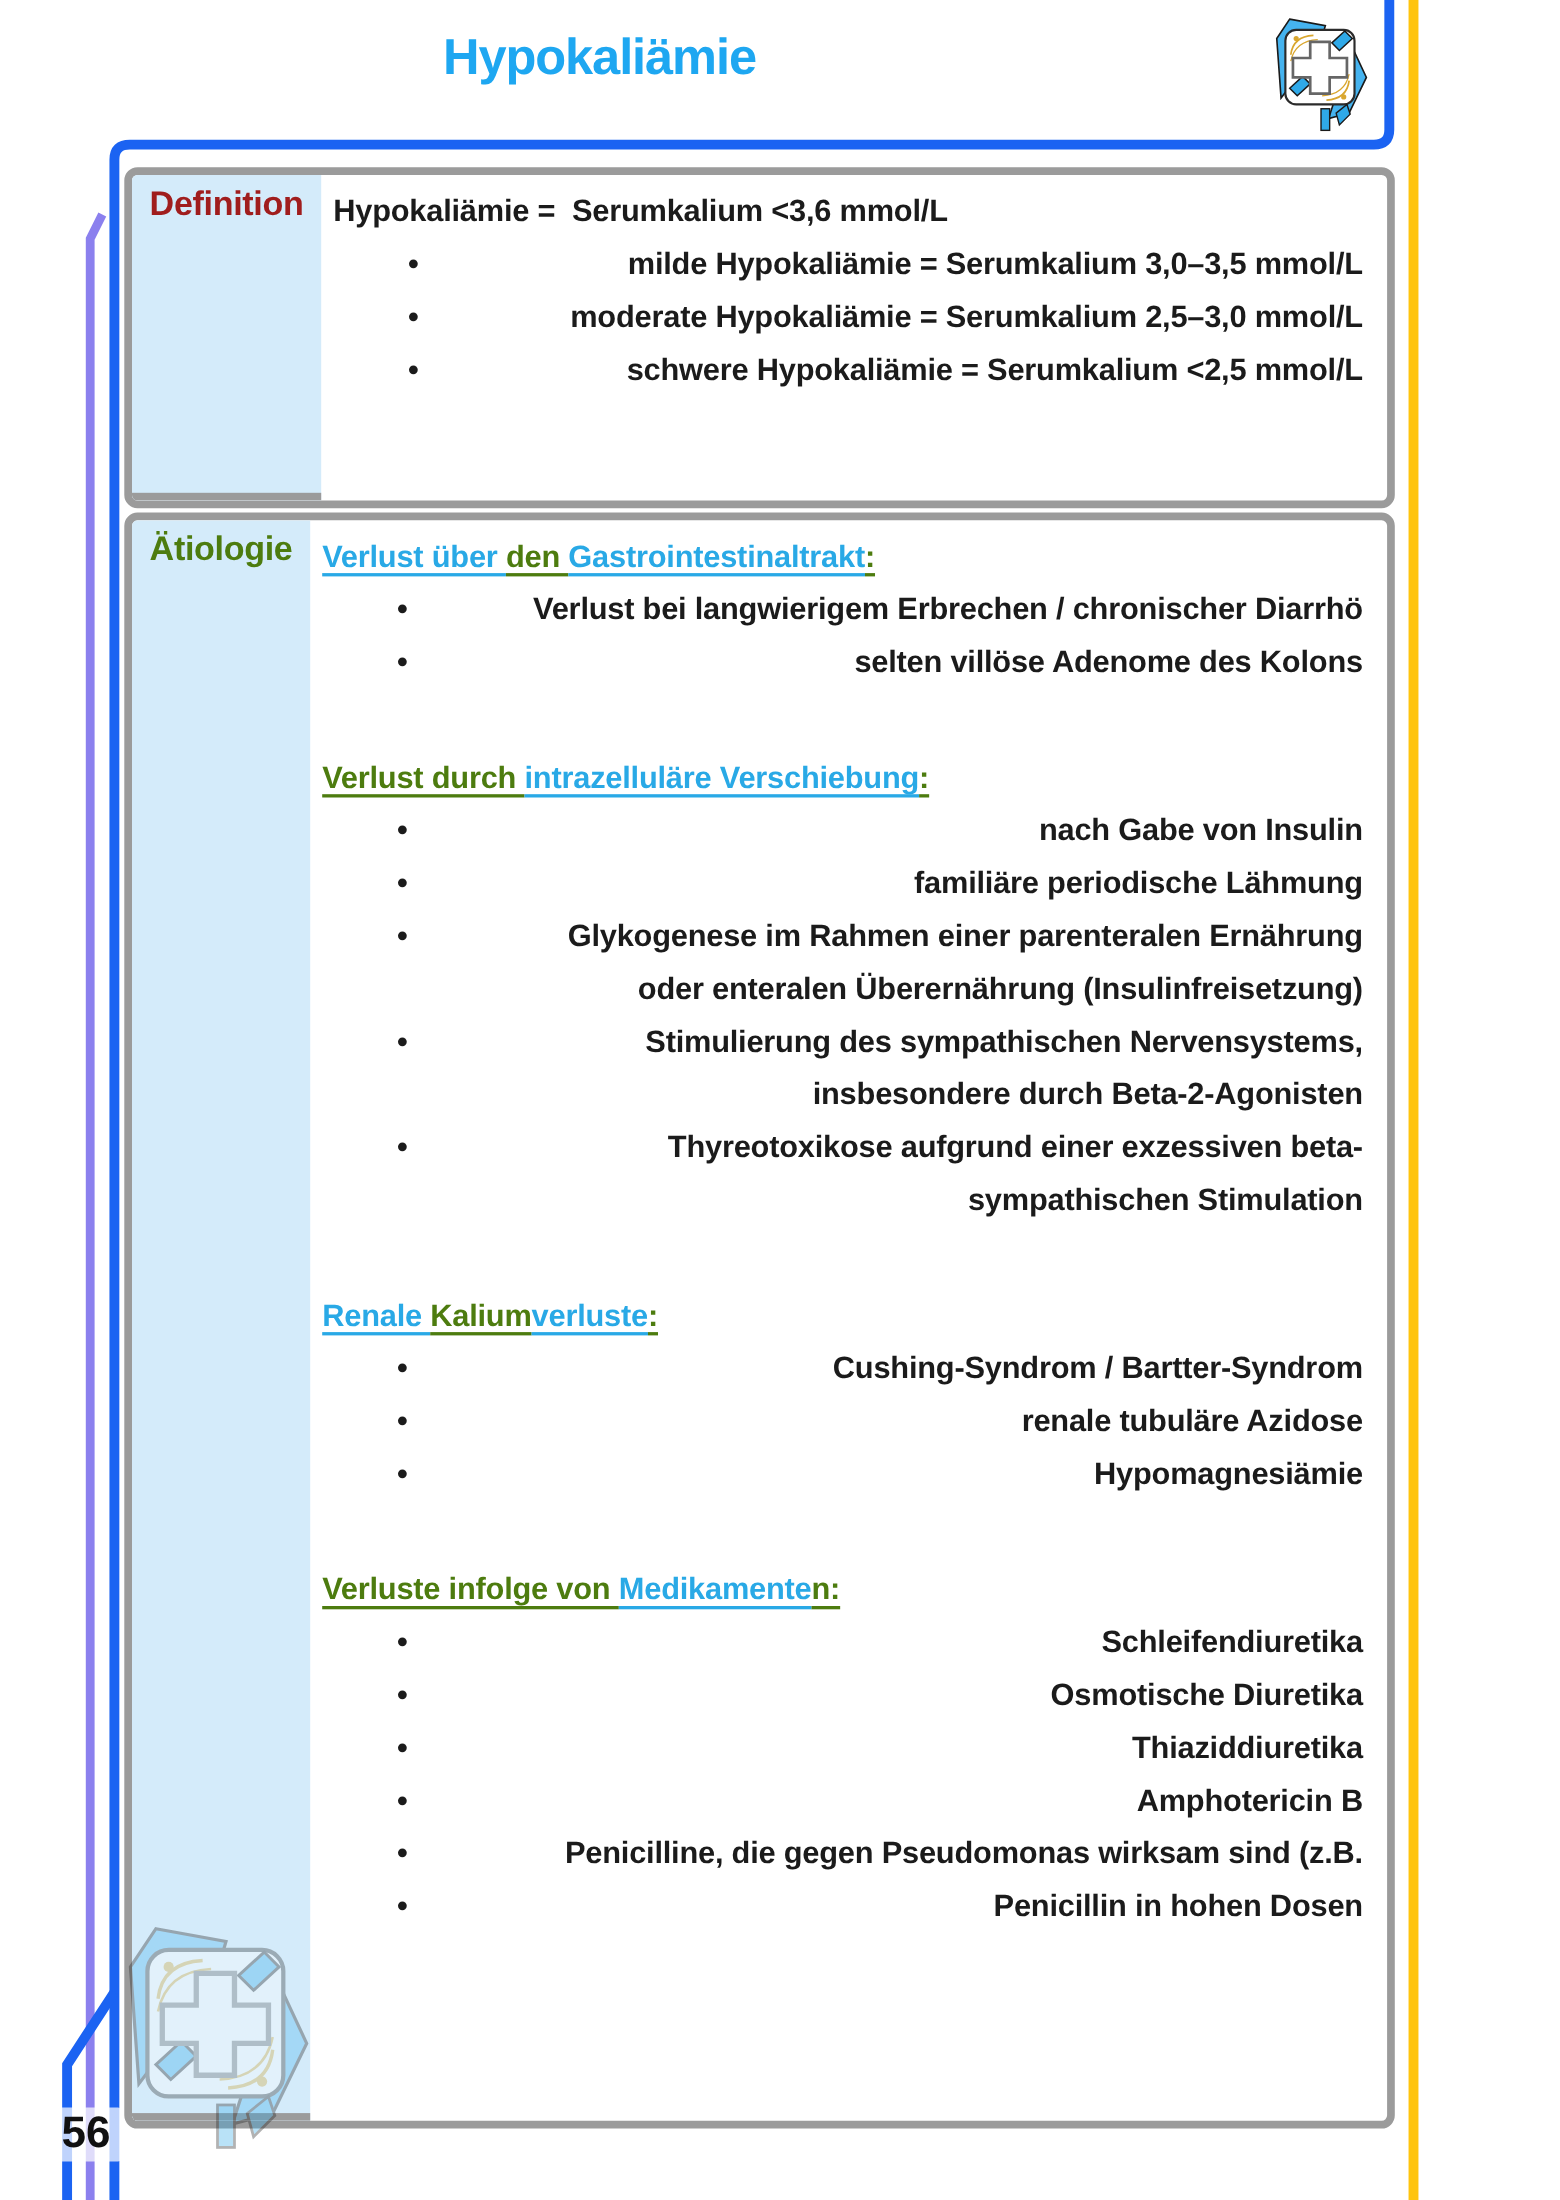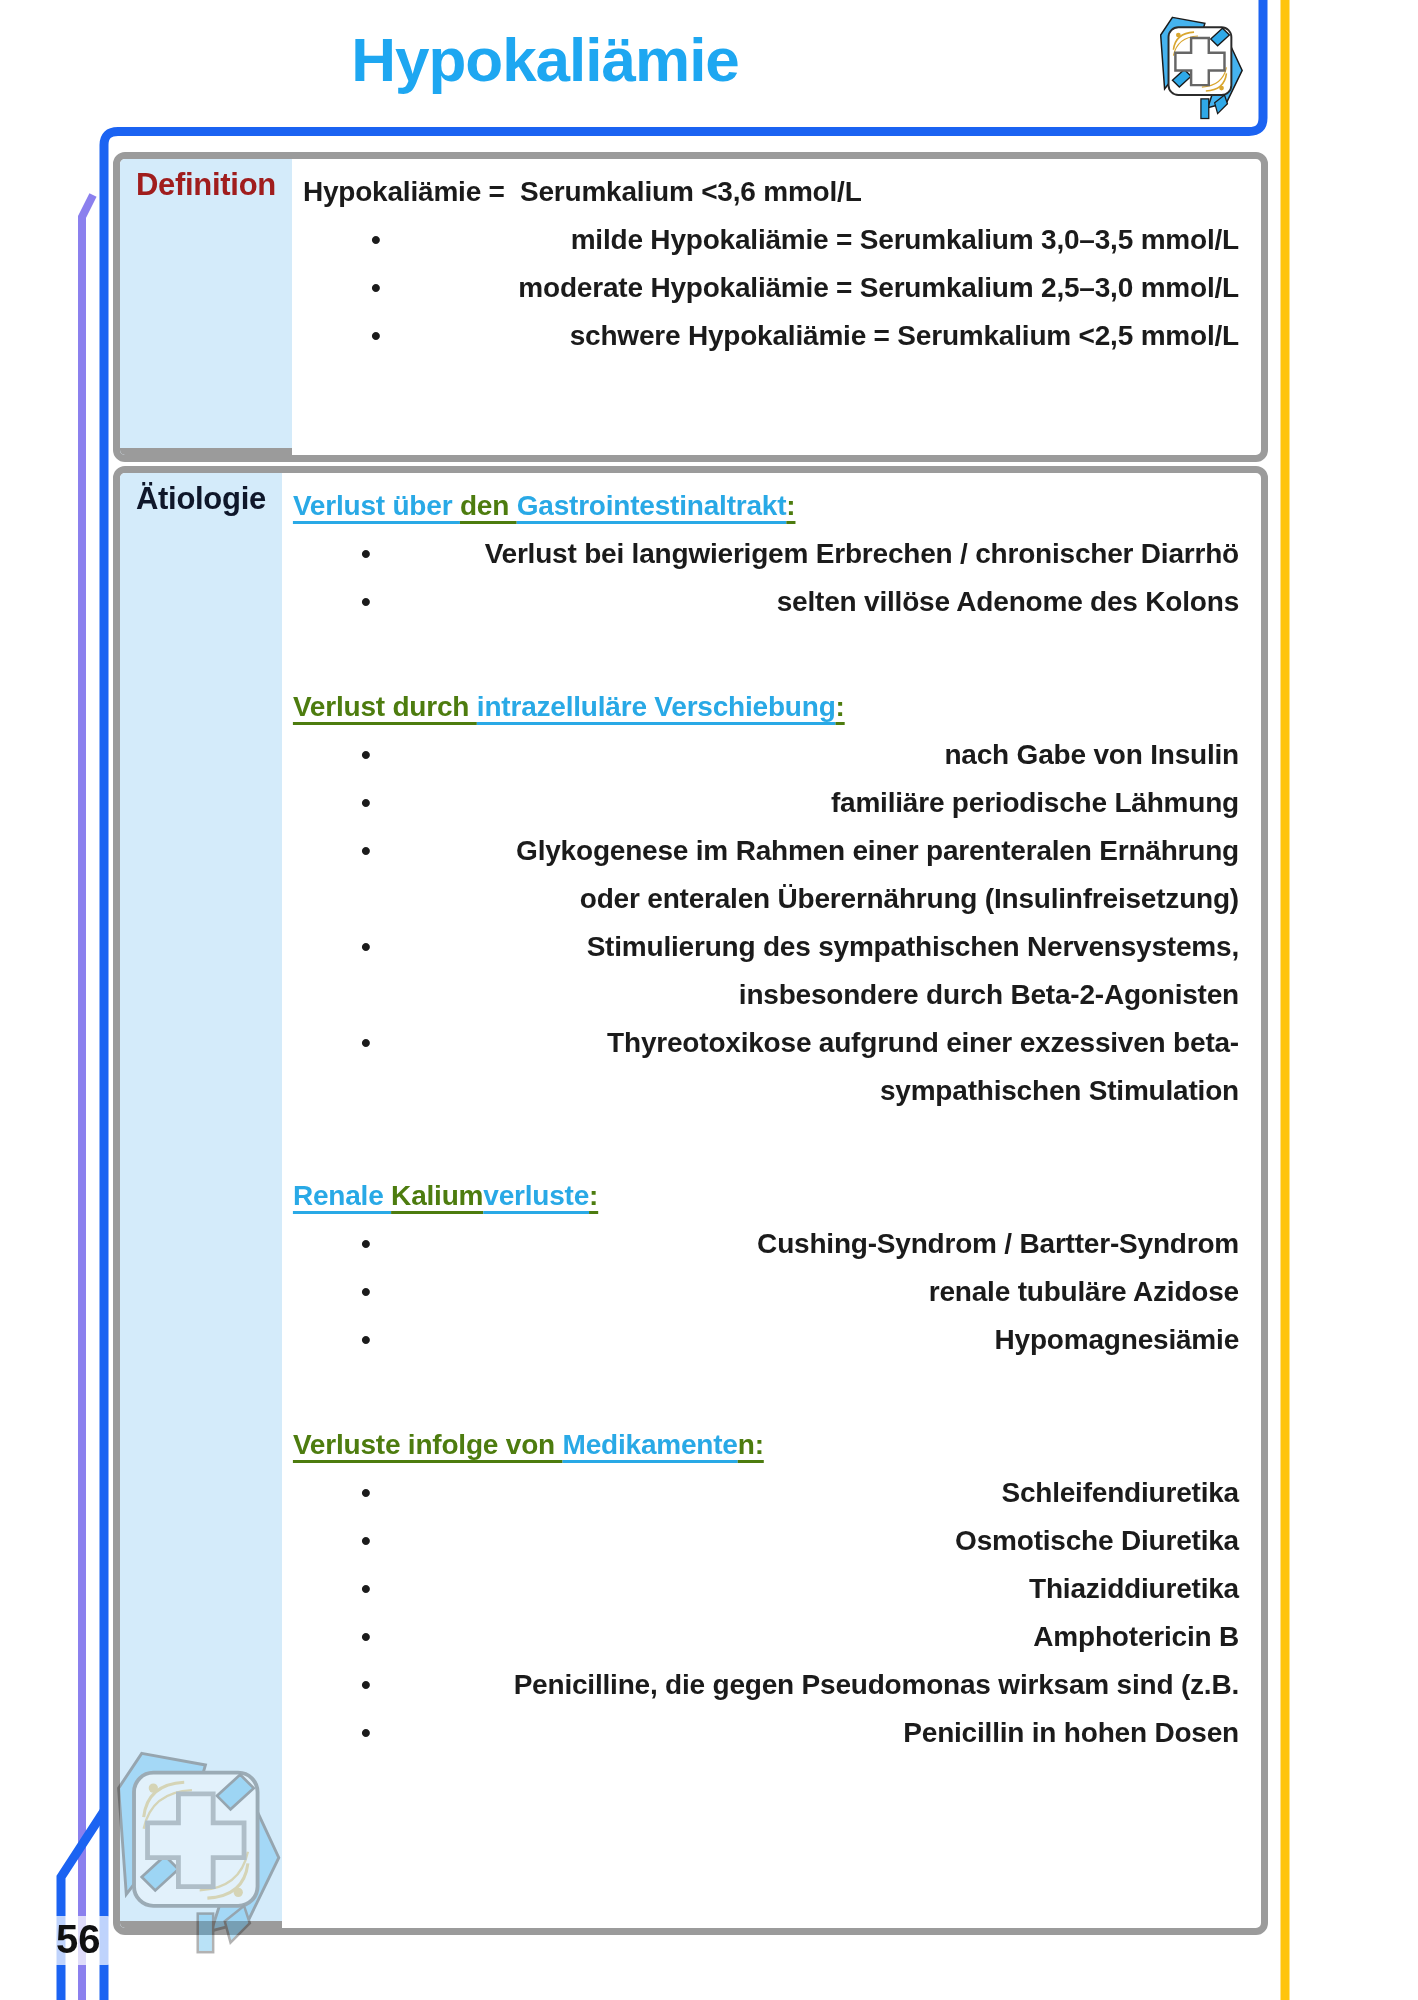--- a/index.html
+++ b/index.html
@@ -5,21 +5,21 @@
   html,body{margin:0;padding:0;background:#fff;}
   #page{
     position:relative;width:1418px;height:2000px;overflow:hidden;background:#fff;
     font-family:"Liberation Sans", sans-serif;color:#1b1b1b;
   }
   
   #frame-svg{position:absolute;left:0;top:0;z-index:1;pointer-events:none;}
   
   .page-title{
     position:absolute;left:0;top:24px;width:1090px;text-align:center;
-    font-size:62px;font-weight:700;letter-spacing:-1px;z-index:3;
+    font-size:46px;font-weight:700;letter-spacing:-1px;z-index:3;
   }
   
   .logo-top{position:absolute;left:1143px;top:8px;width:108px;height:114px;z-index:3;}
   .logo-watermark{position:absolute;left:82px;top:1736px;width:216px;height:222px;opacity:.33;z-index:4;pointer-events:none;}
   
   .panel{
     position:absolute;left:113px;width:1155px;box-sizing:border-box;
     border:7px solid #9b9b9b;border-radius:12px;background:#fff;z-index:2;
     display:flex;flex-direction:row;overflow:hidden;
   }
@@ -106,21 +106,21 @@
             <div class="bullet-text">
               <div class="line">schwere Hypokaliämie = Serumkalium &lt;2,5 mmol/L</div>
             </div>
           </div>
         </div>
     </div>
   </section>
 
   <section class="panel panel-aet">
     <div class="panel-header">
-      <span class="hdr-text" style="color:#0f172a;">Ätiologie</span>
+      <span class="hdr-text" style="color:#4d7c0f;">Ätiologie</span>
     </div>
     <div class="panel-body">
       <div>
           <div class="group">
             <div class="group-heading"><span class="hseg seg-blue">Verlust über </span><span class="hseg seg-black">den </span><span class="hseg seg-blue">Gastrointestinaltrakt</span><span class="hseg seg-black">:</span></div>
             <div class="bullet-row">
               <span class="bullet-dot">•</span>
               <div class="bullet-text">
                 <div class="line">Verlust bei langwierigem Erbrechen / chronischer Diarrhö</div>
               </div>

